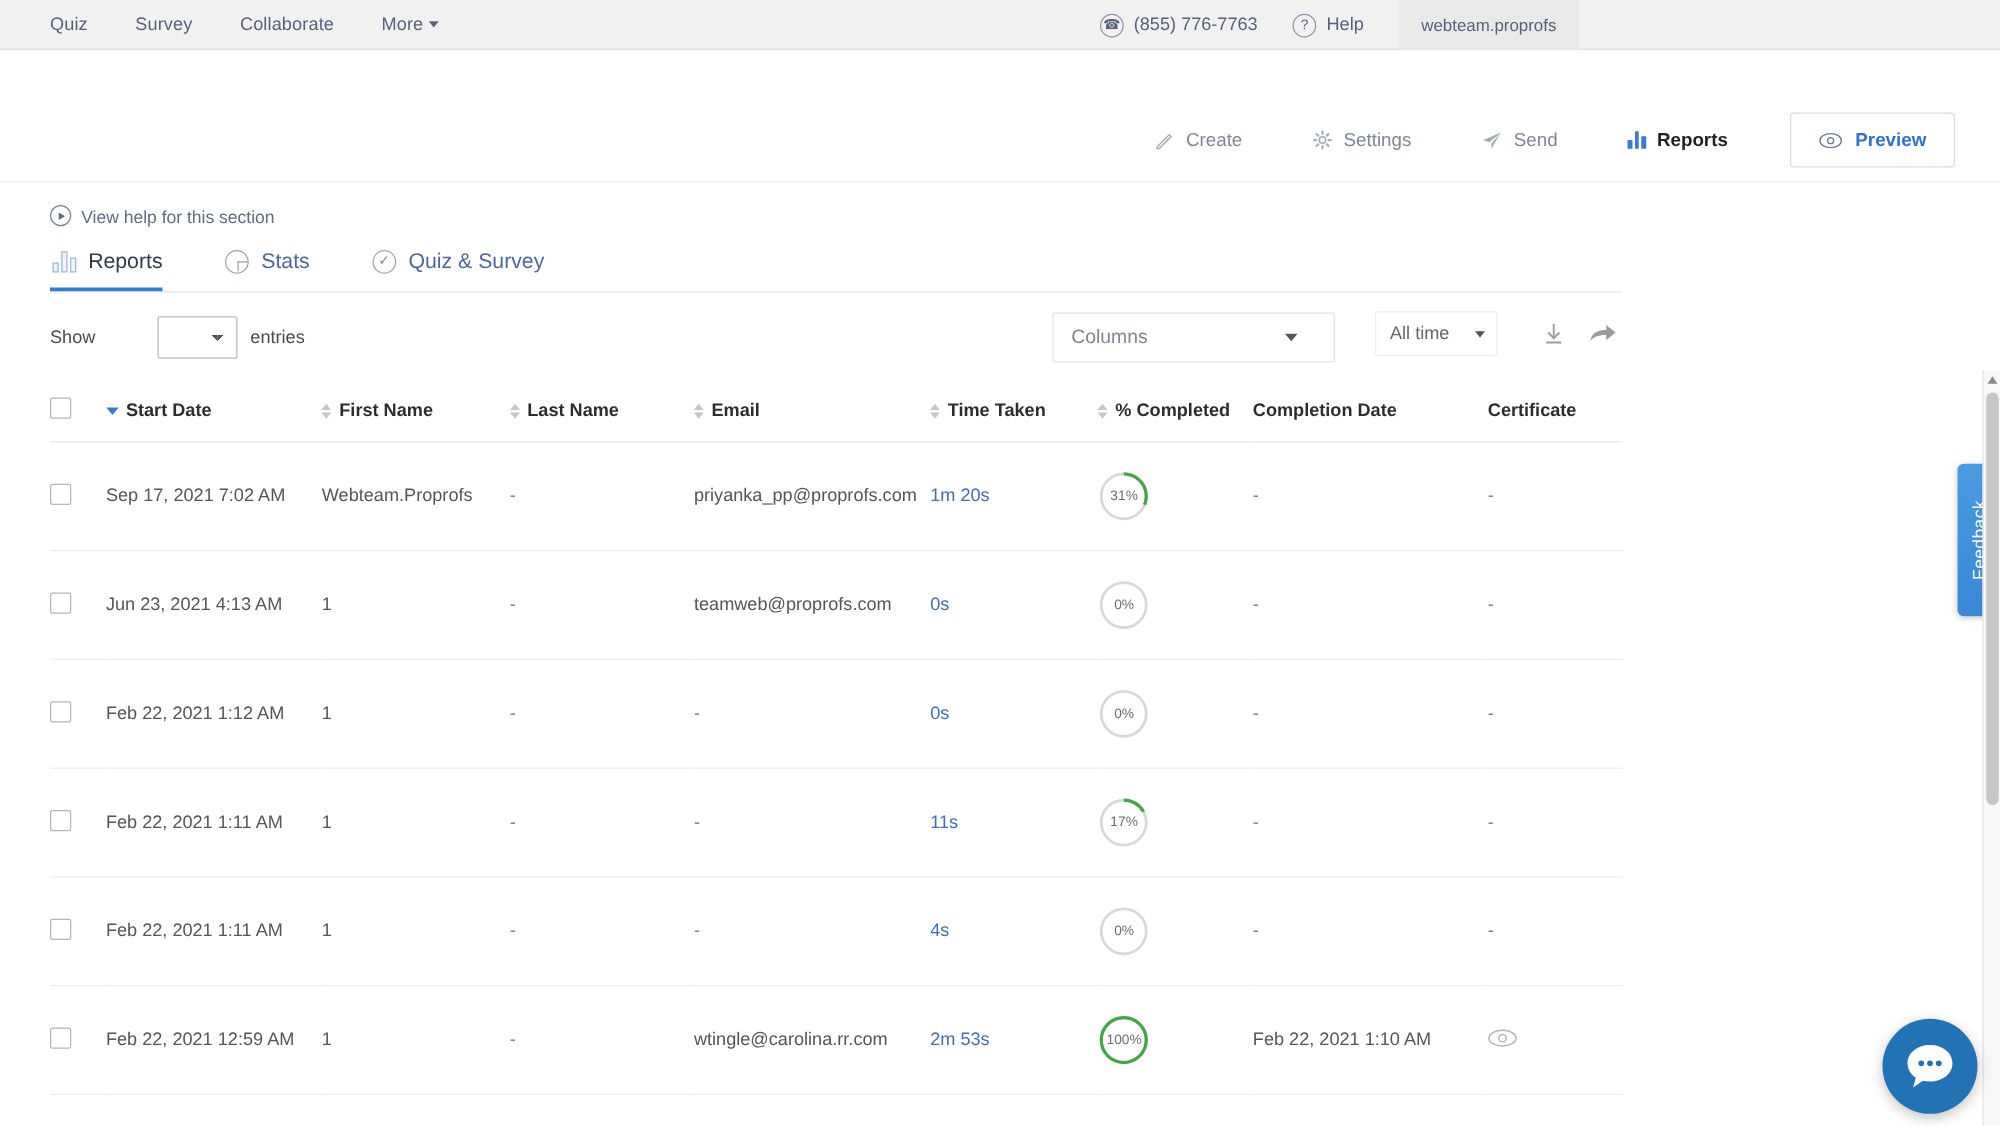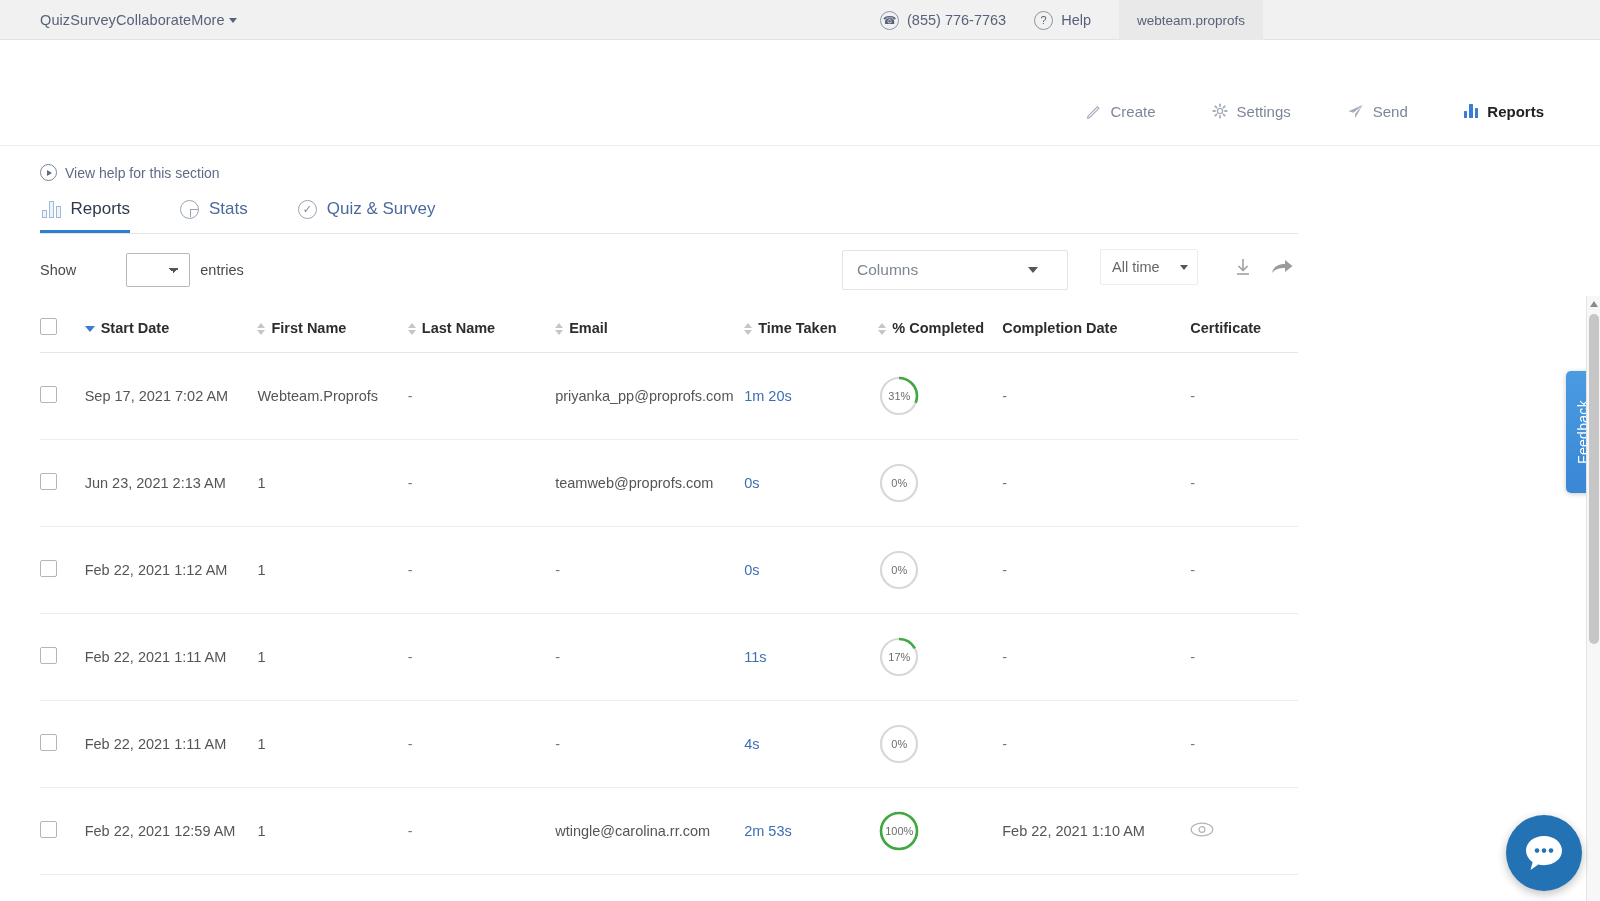--- a/index.html
+++ b/index.html
@@ -12,21 +12,21 @@
   .page { position: relative; width: 1600px; height: 901px; background: #fff; }
 
   
   .topbar {
     height: 40px; width: 1600px;
     background: #f1f1f1;
     border-bottom: 1px solid #e2e2e2;
     display: flex; align-items: center;
     position: relative;
   }
-  .topbar-left { display: flex; align-items: flex-start; padding-left: 40px; }
+  .topbar-left { display: flex; align-items: flex-start; padding-left: 40px; gap: 38px; }
   .topbar-link {
     font-size: 14.5px; color: #57627a; text-decoration: none;
     letter-spacing: .1px; cursor: pointer;
   }
   .caret-down {
     display: inline-block; width: 0; height: 0; margin-left: 4px;
     border-left: 4px solid transparent; border-right: 4px solid transparent;
     border-top: 5px solid #57627a; vertical-align: middle;
   }
   .topbar-right {
@@ -351,20 +351,27 @@
           </svg>
         <span>Send</span>
       </div>
       <div class="hdr-item active">
         <span class="bar-ico">
             <i></i>
             <i></i>
             <i></i>
           </span>
         <span>Reports</span>
+      </div>
+      <div class="hdr-preview">
+        <svg width="19" height="13" viewBox="0 0 19 13">
+            <ellipse cx="9.5" cy="6.5" rx="8.6" ry="5.6" fill="none" stroke="#6d7c97" stroke-width="1.1"></ellipse>
+            <circle cx="9.5" cy="6.5" r="2.4" fill="none" stroke="#6d7c97" stroke-width="1.1"></circle>
+          </svg>
+        <span>Preview</span>
       </div>
     </div>
   </div>
 
   <div class="content">
 
     <div class="viewhelp">
       <span class="play-circ"></span>
       <span>View help for this section</span>
     </div>
@@ -486,21 +493,21 @@
                   <circle cx="21" cy="21" r="18" fill="none" stroke="#3fa83f" stroke-width="2.6" stroke-dasharray="35.06 78.04"></circle>
                 </svg>
                 <span>31%</span>
               </div>
             </td>
             <td class="c-cdate"><span class="dash">-</span></td>
             <td class="c-cert"><span class="dash">-</span></td>
           </tr>
           <tr>
             <td class="c-check"><span class="chk"></span></td>
-            <td class="c-start">Jun 23, 2021 2:13 AM</td>
+            <td class="c-start">Jun 23, 2021 4:13 AM</td>
             <td class="c-first">1</td>
             <td class="c-last"><span class="dash">-</span></td>
             <td class="c-email">teamweb@proprofs.com</td>
             <td class="c-time"><span class="link-blue">0s</span></td>
             <td class="c-pct">
               <div class="ring">
                 <svg width="42" height="42" viewBox="0 0 42 42">
                   <circle cx="21" cy="21" r="18" fill="none" stroke="#d8d8d8" stroke-width="2.2"></circle>
                 </svg>
                 <span>0%</span>

